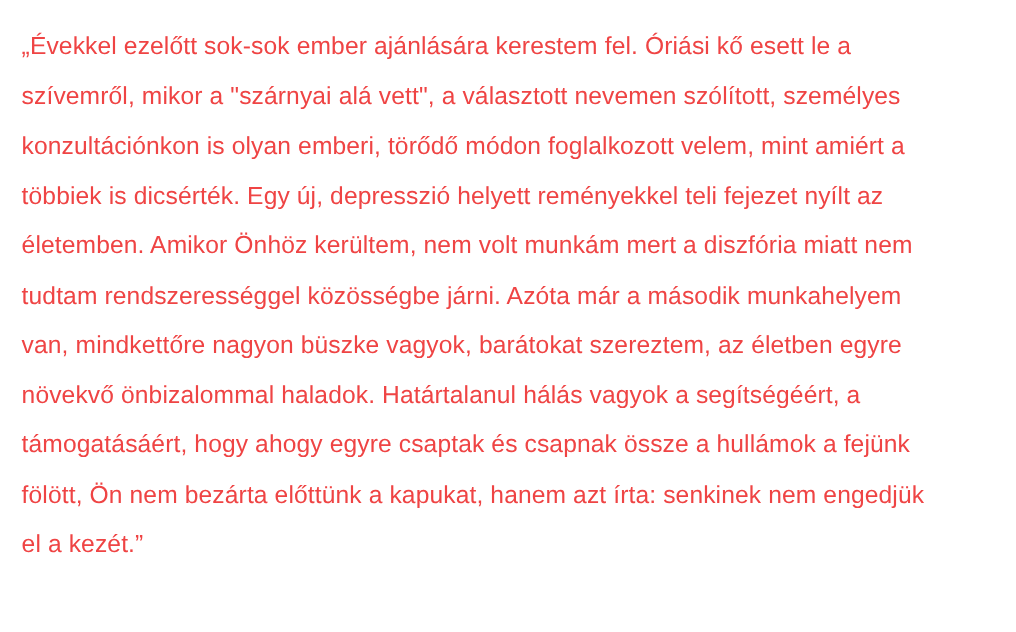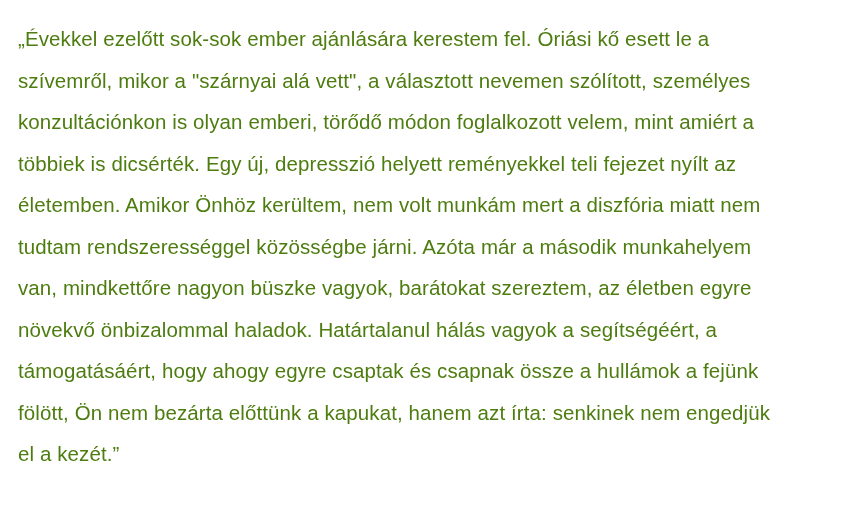--- a/index.html
+++ b/index.html
@@ -17,21 +17,21 @@
     width: 847px;
     height: 527px;
     box-sizing: border-box;
     padding: 18px 60px 0 18px;
     background: #ffffff;
   }
   .testimonial {
     font-family: "Liberation Sans", sans-serif;
     font-size: 20.5px;
     line-height: 41.5px;
-    color: #4d7c0f;
+    color: #ef4444;
     letter-spacing: 0.1px;
     text-align: left;
     white-space: pre-wrap;
     word-break: normal;
     margin: 0;
   }
 </style>
 </head>
 <body>
 

